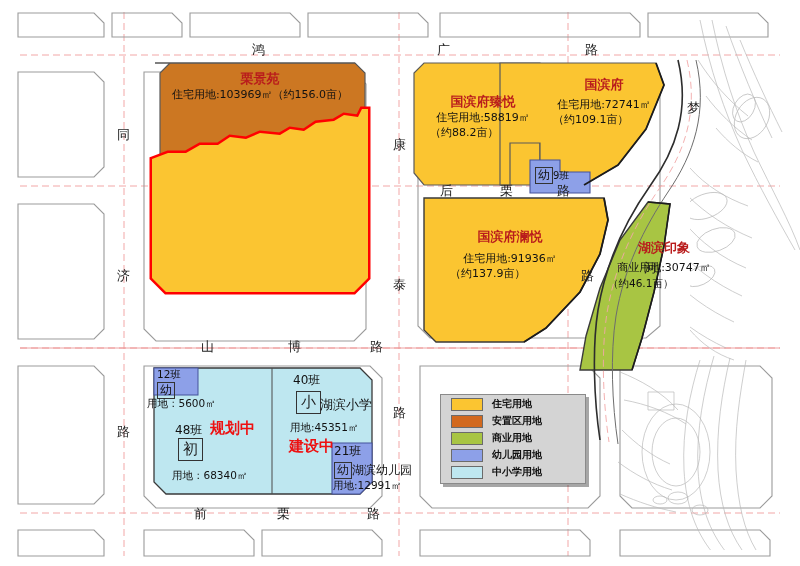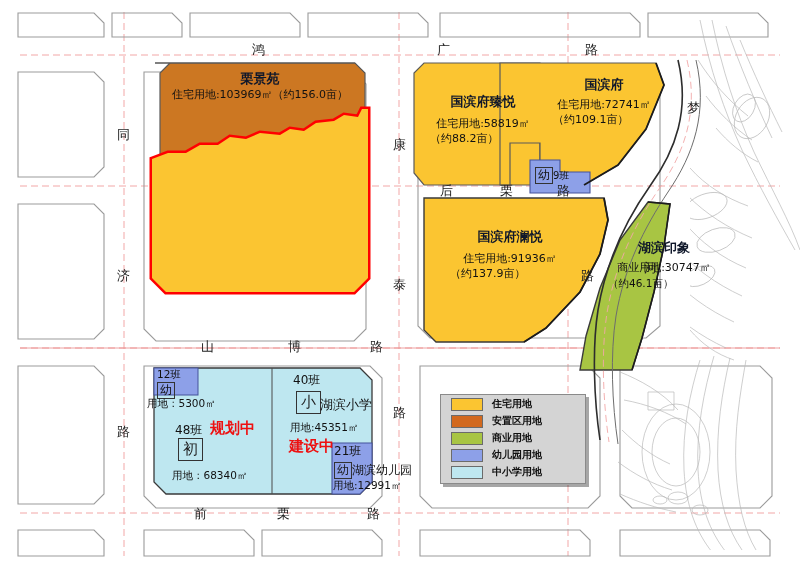--- a/index.html
+++ b/index.html
@@ -2,21 +2,21 @@
 <html><head>
 <meta charset="utf-8">
 <style>
   html,body{margin:0;padding:0;background:#ffffff;}
   body{font-family:"DejaVu Sans","Liberation Sans",sans-serif;}
   #map{position:relative;width:800px;height:566px;background:#ffffff;overflow:hidden;}
   #map svg{position:absolute;left:0;top:0;}
   .lbl{position:absolute;white-space:nowrap;color:#1a1a1a;font-family:"DejaVu Sans","Liberation Sans",sans-serif;}
   .road-lbl{font-size:13px;color:#222;letter-spacing:0px;}
   .road-lbl.vert{writing-mode:vertical-rl;text-orientation:upright;}
-  .parcel-title{font-size:13px;font-weight:bold;color:#0f172a;text-align:center;}
+  .parcel-title{font-size:13px;font-weight:bold;color:#b91c1c;text-align:center;}
   .parcel-sub{font-size:11px;color:#111;text-align:center;line-height:1.35;}
   .status{font-size:15px;font-weight:bold;color:#ee1111;}
   .facility{font-size:10.5px;color:#111;line-height:1.35;}
   .boxchar{display:inline-block;border:1.2px solid #333;padding:0px 2px;font-size:12px;line-height:1.25;background:transparent;}
   #legend{position:absolute;left:440px;top:394px;width:144px;height:88px;
           background:#d4d4d4;border:1px solid #8a8a8a;box-shadow:3px 3px 0 rgba(0,0,0,.35);}
   #legend .row{display:flex;align-items:center;height:16px;margin:1px 0 0 10px;}
   #legend .sw{width:30px;height:11px;border:1px solid #6b6b6b;margin-right:9px;}
   #legend .tx{font-size:10px;color:#111;font-weight:bold;}
 </style>
@@ -188,21 +188,21 @@
   <div class="lbl road-lbl vert" style="left:578px;top:259px">路</div>
 
   <div class="lbl" style="left:160px;top:70px;width:200px">
     <div class="parcel-title">栗景苑</div>
     <div class="parcel-sub">住宅用地:103969㎡（约156.0亩）</div>
   </div>
 
 
   <div class="lbl" style="left:424px;top:93px;width:118px">
     <div class="parcel-title">国滨府臻悦</div>
-    <div class="parcel-sub" style="margin-top:6px">住宅用地:58819㎡</div>
+    <div class="parcel-sub" style="margin-top:0">住宅用地:58819㎡</div>
     <div class="parcel-sub" style="text-align:left;margin-left:6px">（约88.2亩）</div>
   </div>
 
   <div class="lbl" style="left:545px;top:76px;width:118px">
     <div class="parcel-title">国滨府</div>
     <div class="parcel-sub" style="margin-top:4px">住宅用地:72741㎡</div>
     <div class="parcel-sub" style="text-align:left;margin-left:8px">（约109.1亩）</div>
   </div>
 
   <div class="lbl" style="left:440px;top:228px;width:140px">
@@ -218,21 +218,21 @@
   </div>
 
   <div class="lbl facility" style="left:535px;top:167px">
     <span class="boxchar">幼</span><span style="font-size:10px">9班</span>
   </div>
 
   <div class="lbl facility" style="left:157px;top:367px">
     <div>12班</div>
     <div style="margin-top:1px"><span class="boxchar">幼</span></div>
   </div>
-  <div class="lbl facility" style="left:147px;top:396px">用地：5300㎡</div>
+  <div class="lbl facility" style="left:147px;top:396px">用地：5600㎡</div>
 
   <div class="lbl facility" style="left:175px;top:422px;font-size:12px">48班</div>
   <div class="lbl" style="left:178px;top:438px">
     <span class="boxchar" style="font-size:15px;padding:1px 4px">初</span>
   </div>
   <div class="lbl facility" style="left:172px;top:468px">用地：68340㎡</div>
   <div class="lbl status" style="left:210px;top:419px">规划中</div>
 
   <div class="lbl facility" style="left:293px;top:372px;font-size:12px">40班</div>
   <div class="lbl" style="left:296px;top:391px">

